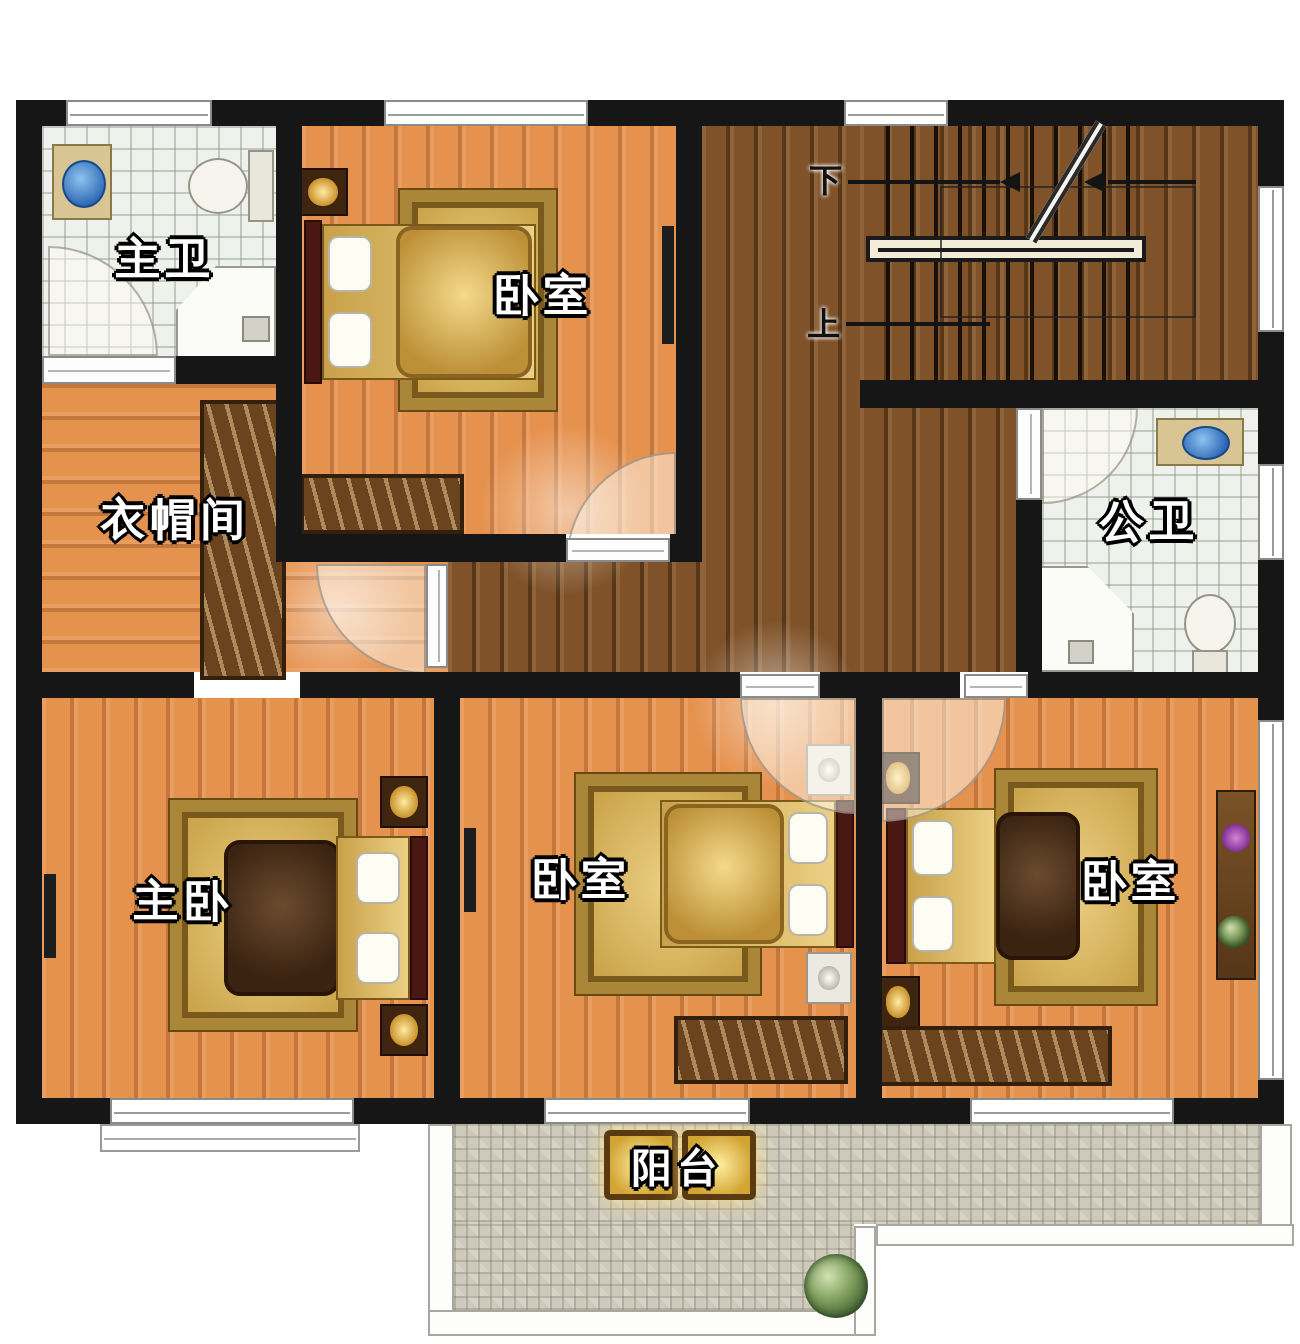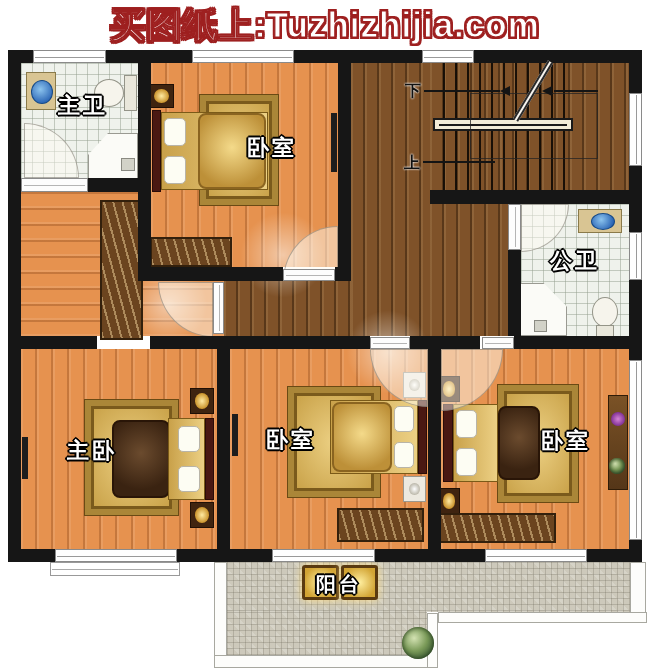--- a/index.html
+++ b/index.html
@@ -93,21 +93,20 @@
     text-shadow:-2px 0 #9e2020,2px 0 #9e2020,0 -2px #9e2020,0 2px #9e2020,-2px -2px #9e2020,2px -2px #9e2020,-2px 2px #9e2020,2px 2px #9e2020;}
 
   .z1{z-index:1}.z2{z-index:2}.z3{z-index:3}.z4{z-index:4}.z5{z-index:5}
   .z6{z-index:6}.z7{z-index:7}.z8{z-index:8}.z9{z-index:9}.z10{z-index:10}
 </style>
 </head>
 <body>
 
 <div class="canvas">
 
-  <div class="title">买图纸上:Tuzhizhijia.com</div>
 
   <div class="abs tile z1" style="left:21px;top:63px;width:117px;height:115px"></div>
   <div class="abs tile z1" style="left:521px;top:204px;width:108px;height:132px"></div>
   <div class="abs wood z1" style="left:151px;top:63px;width:187px;height:204px"></div>
   <div class="abs woodh z1" style="left:21px;top:192px;width:117px;height:144px"></div>
   <div class="abs woodh z1" style="left:138px;top:281px;width:86px;height:55px"></div>
   <div class="abs wood z1" style="left:21px;top:349px;width:196px;height:200px"></div>
   <div class="abs wood z1" style="left:230px;top:349px;width:198px;height:200px"></div>
   <div class="abs wood z1" style="left:441px;top:349px;width:188px;height:200px"></div>
   <div class="abs walnut z1" style="left:351px;top:63px;width:79px;height:273px"></div>
@@ -255,21 +254,22 @@
 
   <div class="abs band z3" style="left:214px;top:562px;width:13px;height:106px"></div>
   <div class="abs band z3" style="left:214px;top:655px;width:224px;height:13px"></div>
   <div class="abs band z3" style="left:427px;top:613px;width:11px;height:55px"></div>
   <div class="abs band z3" style="left:438px;top:612px;width:209px;height:11px"></div>
   <div class="abs band z3" style="left:630px;top:562px;width:16px;height:51px"></div>
   <div class="abs mat z4" style="left:302px;top:565px;width:37px;height:35px"></div>
   <div class="abs mat z4" style="left:341px;top:565px;width:37px;height:35px"></div>
   <div class="abs plant z4" style="left:402px;top:627px;width:32px;height:32px"></div>
 
-  <div class="rlabel" style="left:83px;top:106px">主卫</div>
+  <div class="rlabel" style="left:83px;top:130px">主卫</div>
   <div class="rlabel" style="left:272px;top:148px">卧室</div>
+  <div class="rlabel" style="left:88px;top:260px">衣帽间</div>
   <div class="rlabel" style="left:575px;top:261px">公卫</div>
   <div class="rlabel" style="left:92px;top:451px">主卧</div>
   <div class="rlabel" style="left:291px;top:440px">卧室</div>
   <div class="rlabel" style="left:566px;top:441px">卧室</div>
   <div class="rlabel small" style="left:339px;top:584px">阳台</div>
 
 </div>
 
 </body></html>

